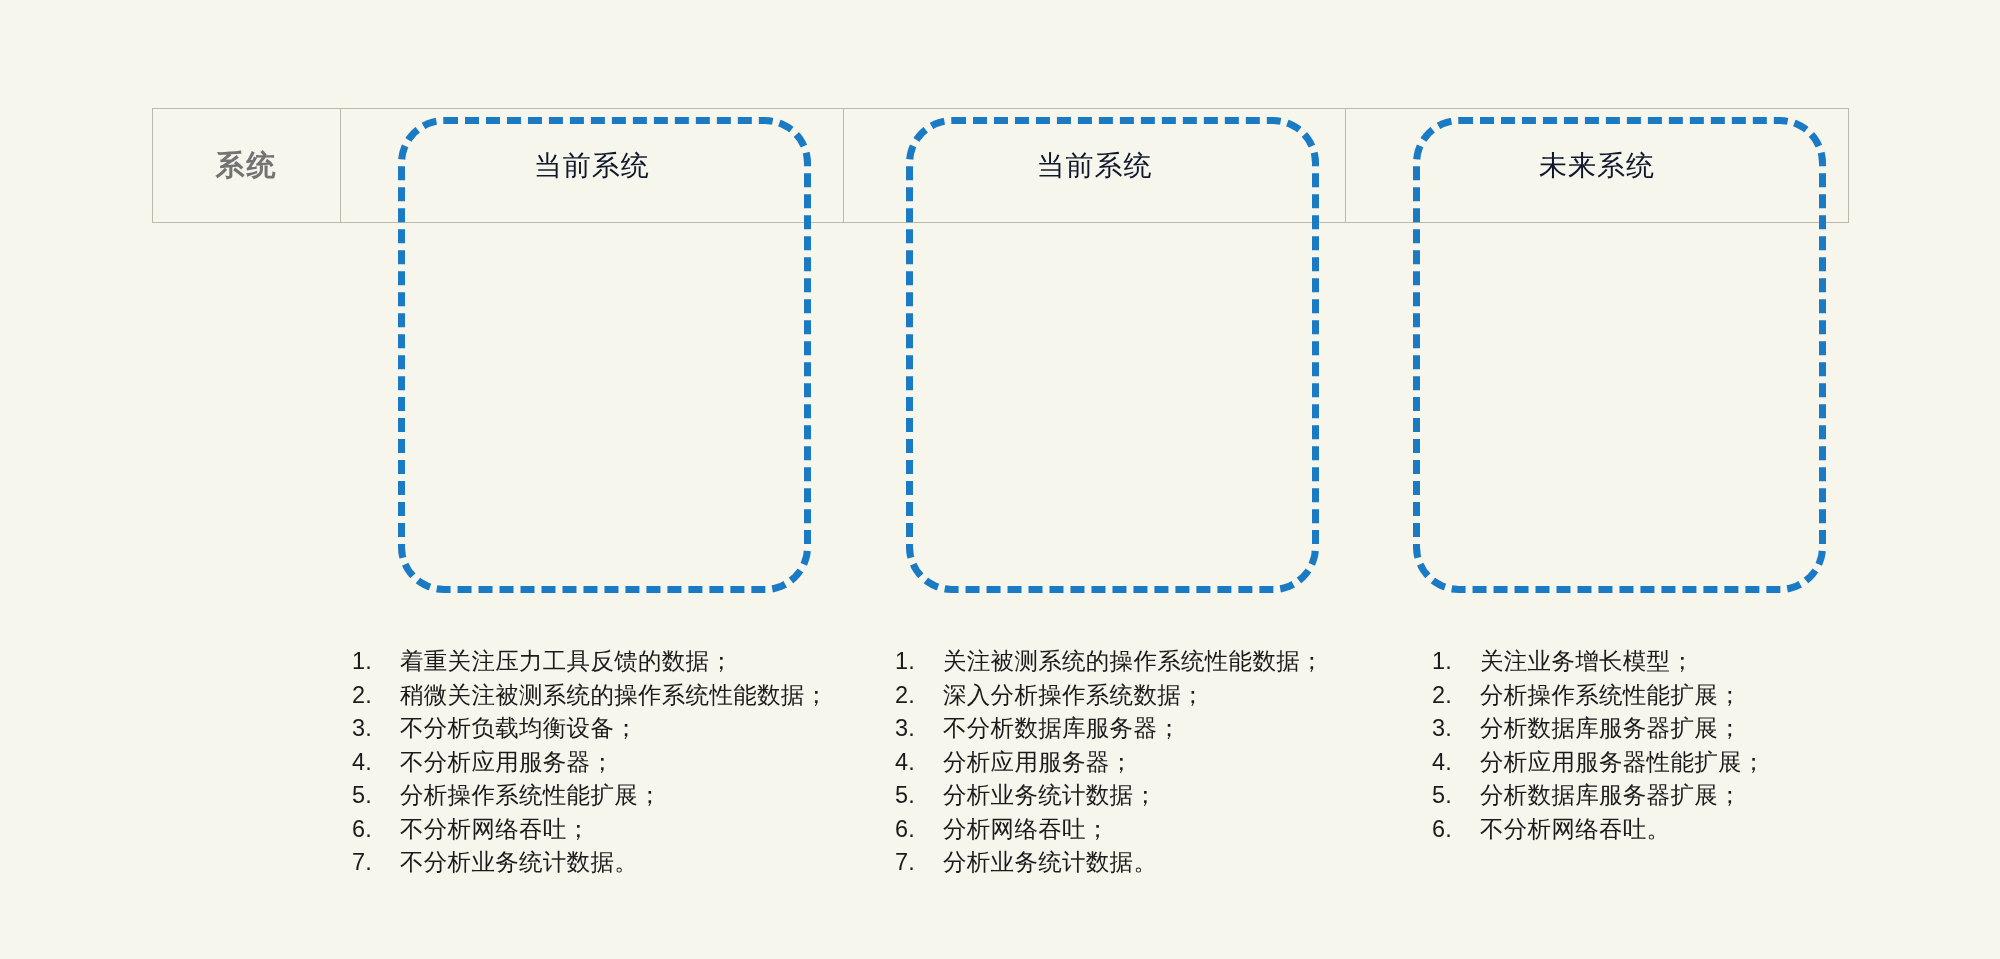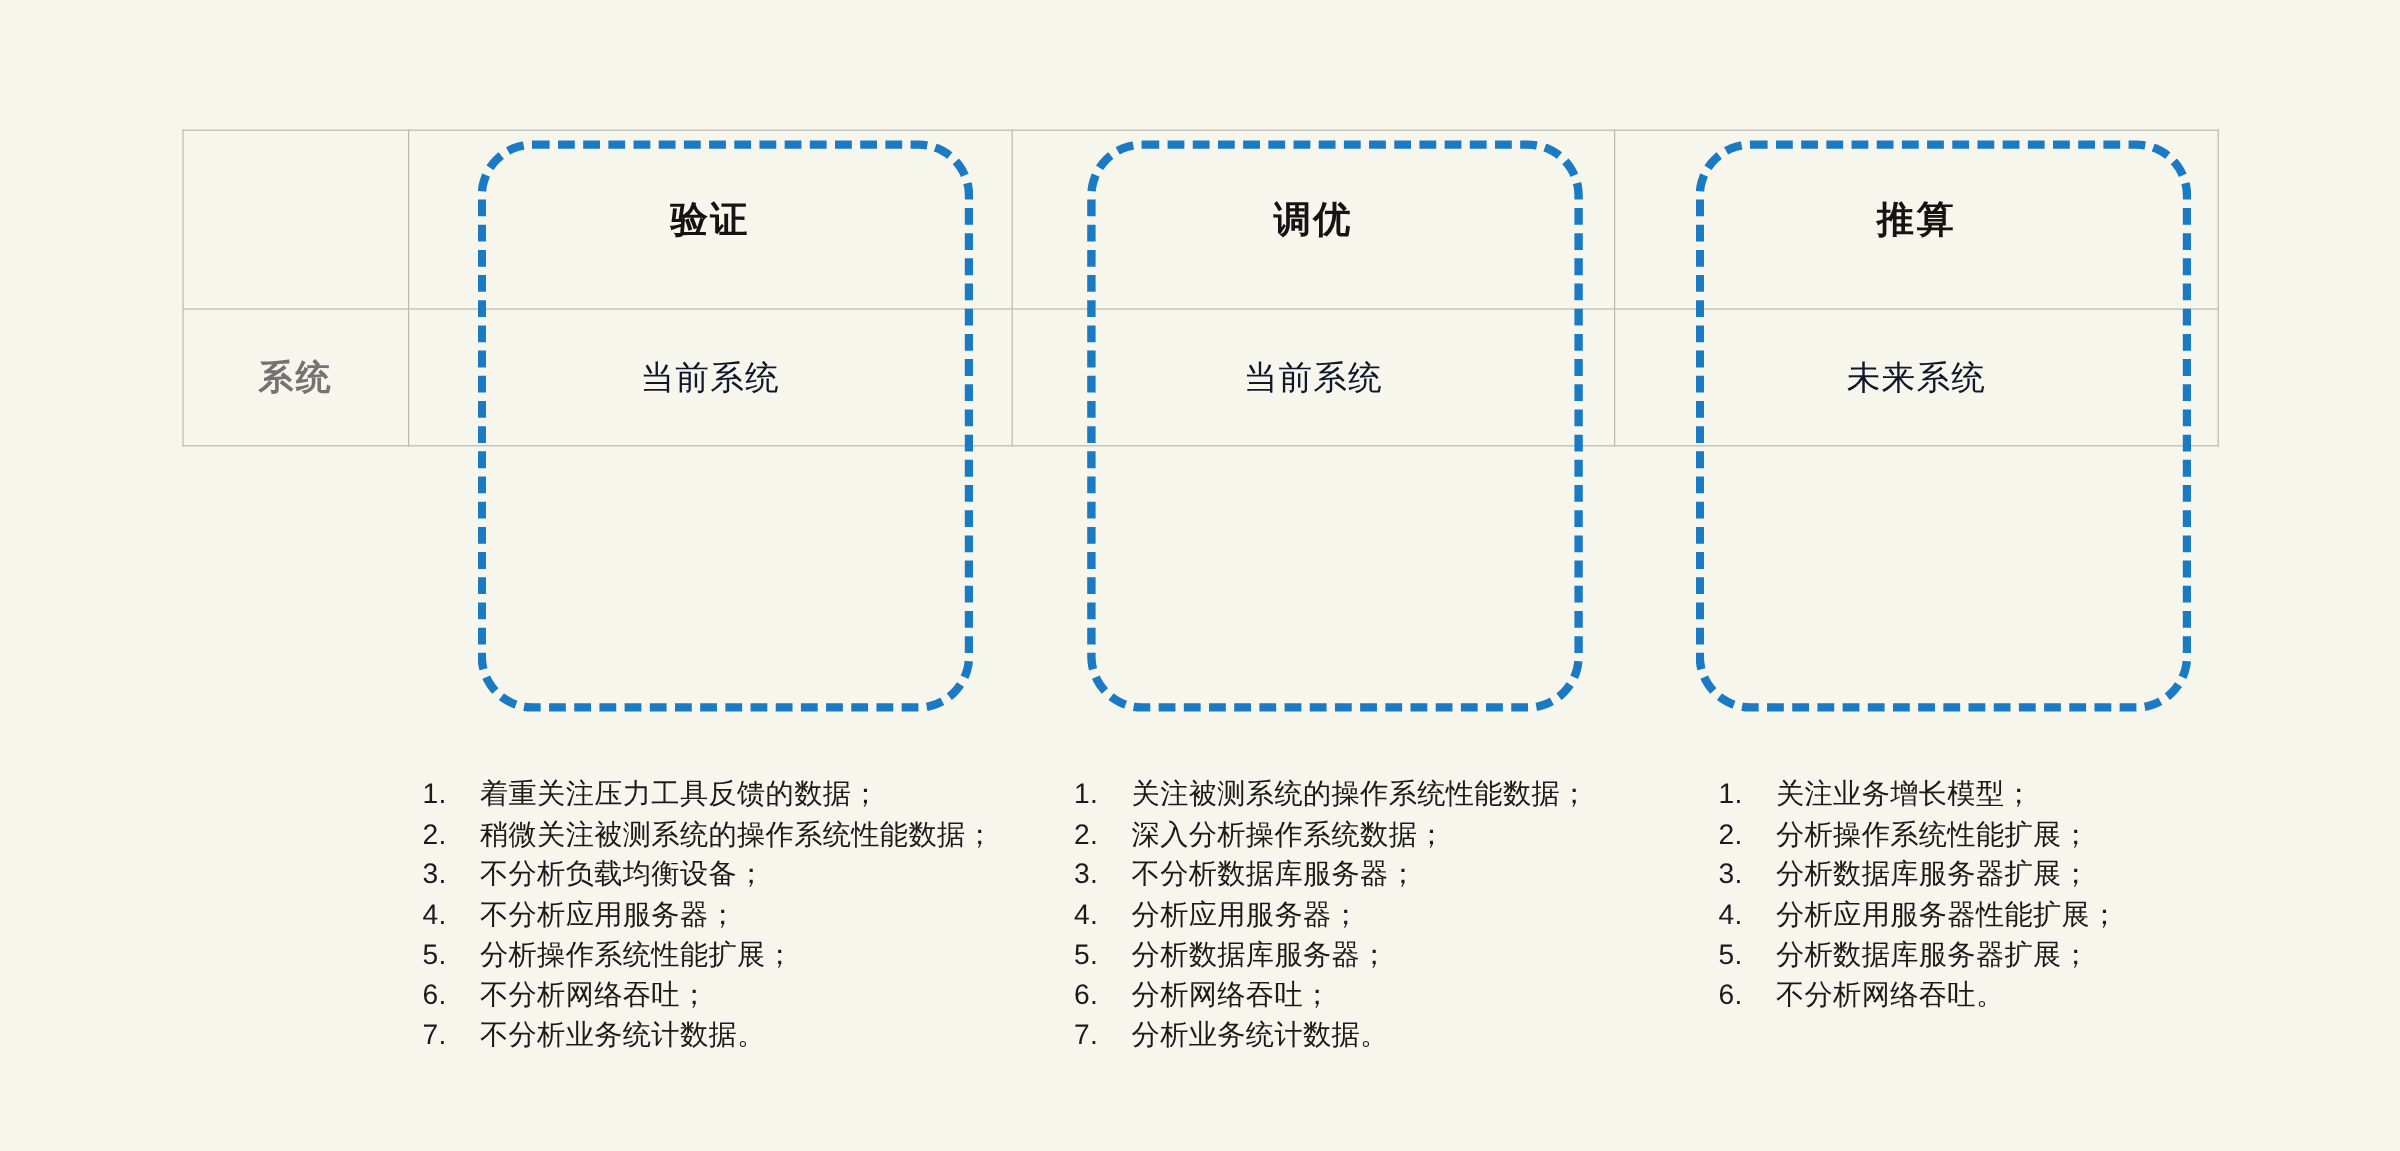--- a/index.html
+++ b/index.html
@@ -132,34 +132,20 @@
 
   <div class="matrix-wrap">
     <table class="matrix">
       <colgroup>
         <col class="c-label">
         <col class="c-col">
         <col class="c-col">
         <col class="c-col">
       </colgroup>
       <tbody>
-        <tr class="r-head">
-          <td>
-            <span class="hdr-text"></span>
-          </td>
-          <td>
-            <span class="hdr-text">验证</span>
-          </td>
-          <td>
-            <span class="hdr-text">调优</span>
-          </td>
-          <td>
-            <span class="hdr-text">推算</span>
-          </td>
-        </tr>
 
         <tr class="r-body">
           <td>
             <span class="row-label">系统</span>
           </td>
           <td>
             <span class="cell-text">当前系统</span>
           </td>
           <td>
             <span class="cell-text">当前系统</span>
@@ -228,21 +214,21 @@
         <li>
             <span class="num">3.</span>
             <span class="txt">不分析数据库服务器；</span>
           </li>
         <li>
             <span class="num">4.</span>
             <span class="txt">分析应用服务器；</span>
           </li>
         <li>
             <span class="num">5.</span>
-            <span class="txt">分析数据库服务器；</span>
+            <span class="txt">分析业务统计数据；</span>
           </li>
         <li>
             <span class="num">6.</span>
             <span class="txt">分析网络吞吐；</span>
           </li>
         <li>
             <span class="num">7.</span>
             <span class="txt">分析业务统计数据。</span>
           </li>
       </ol>

